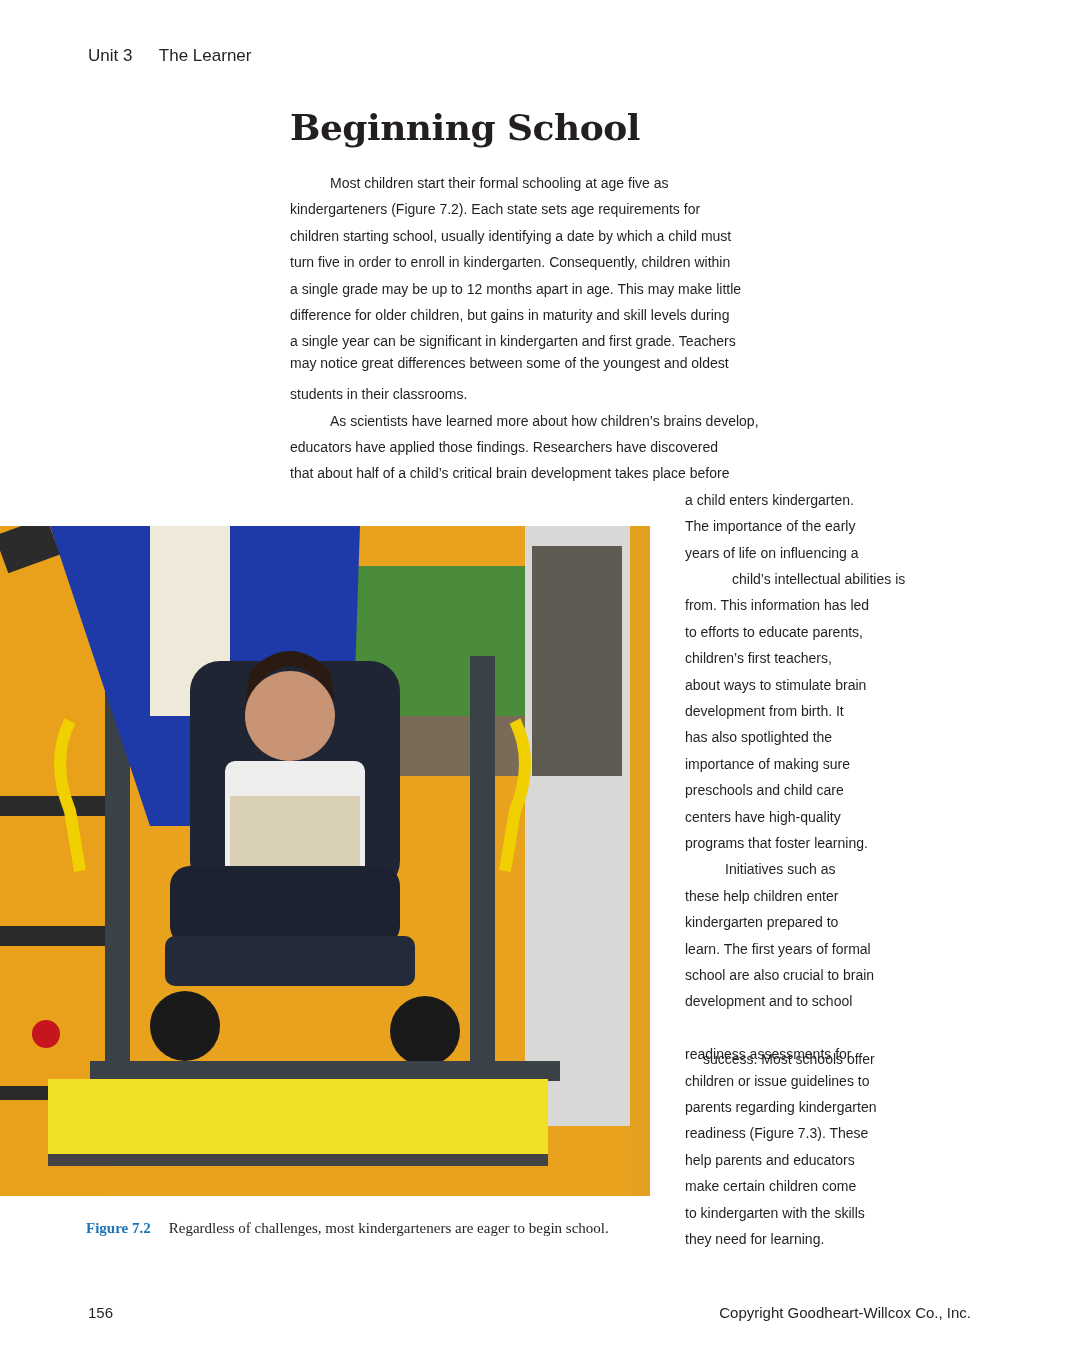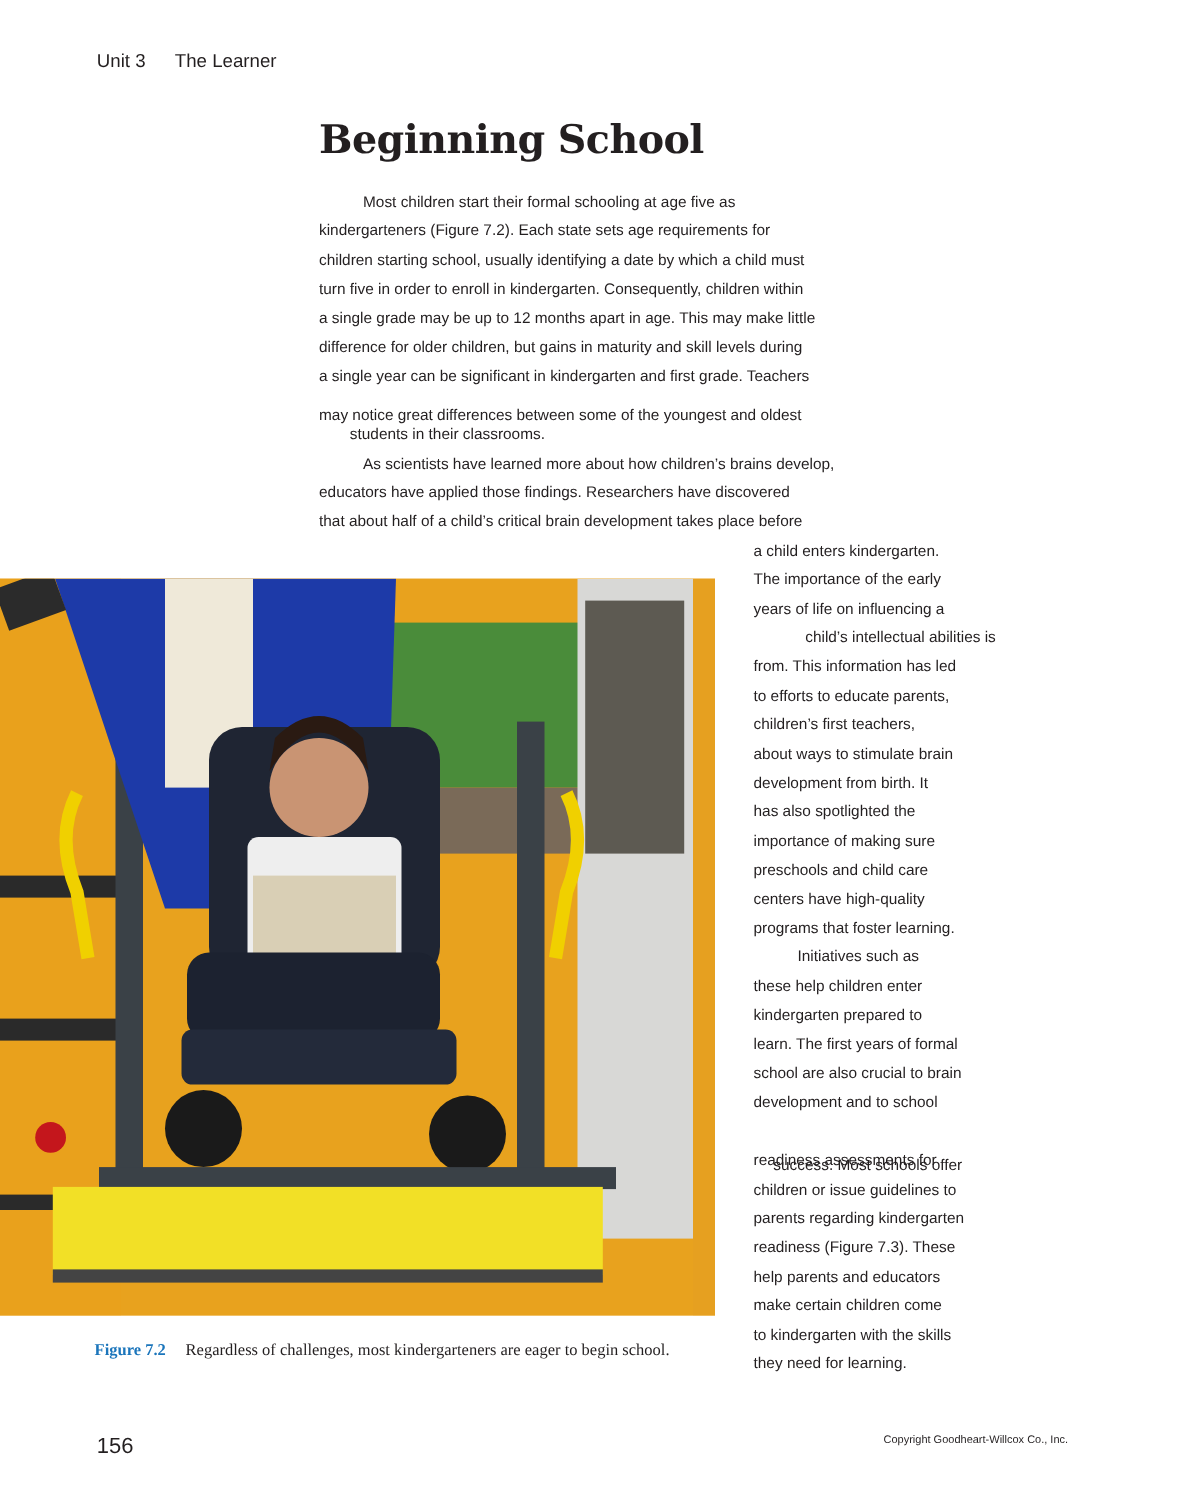--- a/index.html
+++ b/index.html
@@ -4,43 +4,43 @@
 <style>
   html,body{margin:0;padding:0;background:#fff;}
   body{width:1088px;height:1361px;position:relative;overflow:hidden;font-family:"Liberation Sans",sans-serif;color:#231f20;}
   .runhead{position:absolute;left:88px;top:46px;font-size:17px;}
   .runhead span{margin-right:22px;}
   h1{position:absolute;left:290px;top:106px;margin:0;font-family:"DejaVu Serif",serif;font-weight:bold;font-size:36px;letter-spacing:-0.5px;color:#231f20;}
   .line{position:absolute;font-size:14px;line-height:26.4px;white-space:nowrap;}
   .photo{position:absolute;left:0;top:526px;width:650px;height:670px;overflow:hidden;background:#e8a21e;}
   .caption{position:absolute;left:86px;top:1216px;width:560px;font-family:"Liberation Serif",serif;font-size:15px;line-height:25px;color:#231f20;}
   .caption .fig{color:#1b75bb;font-weight:bold;margin-right:18px;}
-  .footer-l{position:absolute;left:88px;top:1304px;font-size:20px;}
-  .footer-r{position:absolute;right:117px;top:1304px;font-size:10px;}
+  .footer-l{position:absolute;left:88px;top:1304px;font-size:15px;}
+  .footer-r{position:absolute;right:117px;top:1304px;font-size:15px;}
 </style>
 </head>
 <body>
 
 <div class="runhead">
   <span>Unit 3</span>
   <span>The Learner</span>
 </div>
 
 <h1>Beginning School</h1>
 
 <div id="full-lines">
     <div class="line" style="left: 330px; top: 170px;">Most children start their formal schooling at age five as</div>
     <div class="line" style="left: 290px; top: 196.4px;">kindergarteners (Figure 7.2). Each state sets age requirements for</div>
     <div class="line" style="left: 290px; top: 222.8px;">children starting school, usually identifying a date by which a child must</div>
     <div class="line" style="left: 290px; top: 249.2px;">turn five in order to enroll in kindergarten. Consequently, children within</div>
     <div class="line" style="left: 290px; top: 275.6px;">a single grade may be up to 12 months apart in age. This may make little</div>
     <div class="line" style="left: 290px; top: 302px;">difference for older children, but gains in maturity and skill levels during</div>
     <div class="line" style="left: 290px; top: 328.4px;">a single year can be significant in kindergarten and first grade. Teachers</div>
-    <div class="line" style="left: 290px; top: 364px;">may notice great differences between some of the youngest and oldest</div>
-    <div class="line" style="left: 290px; top: 381.2px; margin-left: 28px;">students in their classrooms.</div>
+    <div class="line" style="left: 290px; top: 350px;">may notice great differences between some of the youngest and oldest</div>
+    <div class="line" style="left: 290px; top: 381.2px;">students in their classrooms.</div>
     <div class="line" style="left: 330px; top: 407.6px;">As scientists have learned more about how children’s brains develop,</div>
     <div class="line" style="left: 290px; top: 434px;">educators have applied those findings. Researchers have discovered</div>
     <div class="line" style="left: 290px; top: 460.4px;">that about half of a child’s critical brain development takes place before</div>
   </div>
 <div id="narrow-lines">
     <div class="line" style="left: 685px; top: 486.8px;">a child enters kindergarten.</div>
     <div class="line" style="left: 685px; top: 513.2px;">The importance of the early</div>
     <div class="line" style="left: 685px; top: 539.6px;">years of life on influencing a</div>
     <div class="line" style="left: 685px; top: 566px; margin-left: 47px;">child’s intellectual abilities is</div>
     <div class="line" style="left: 685px; top: 592.4px;">from. This information has led</div>

